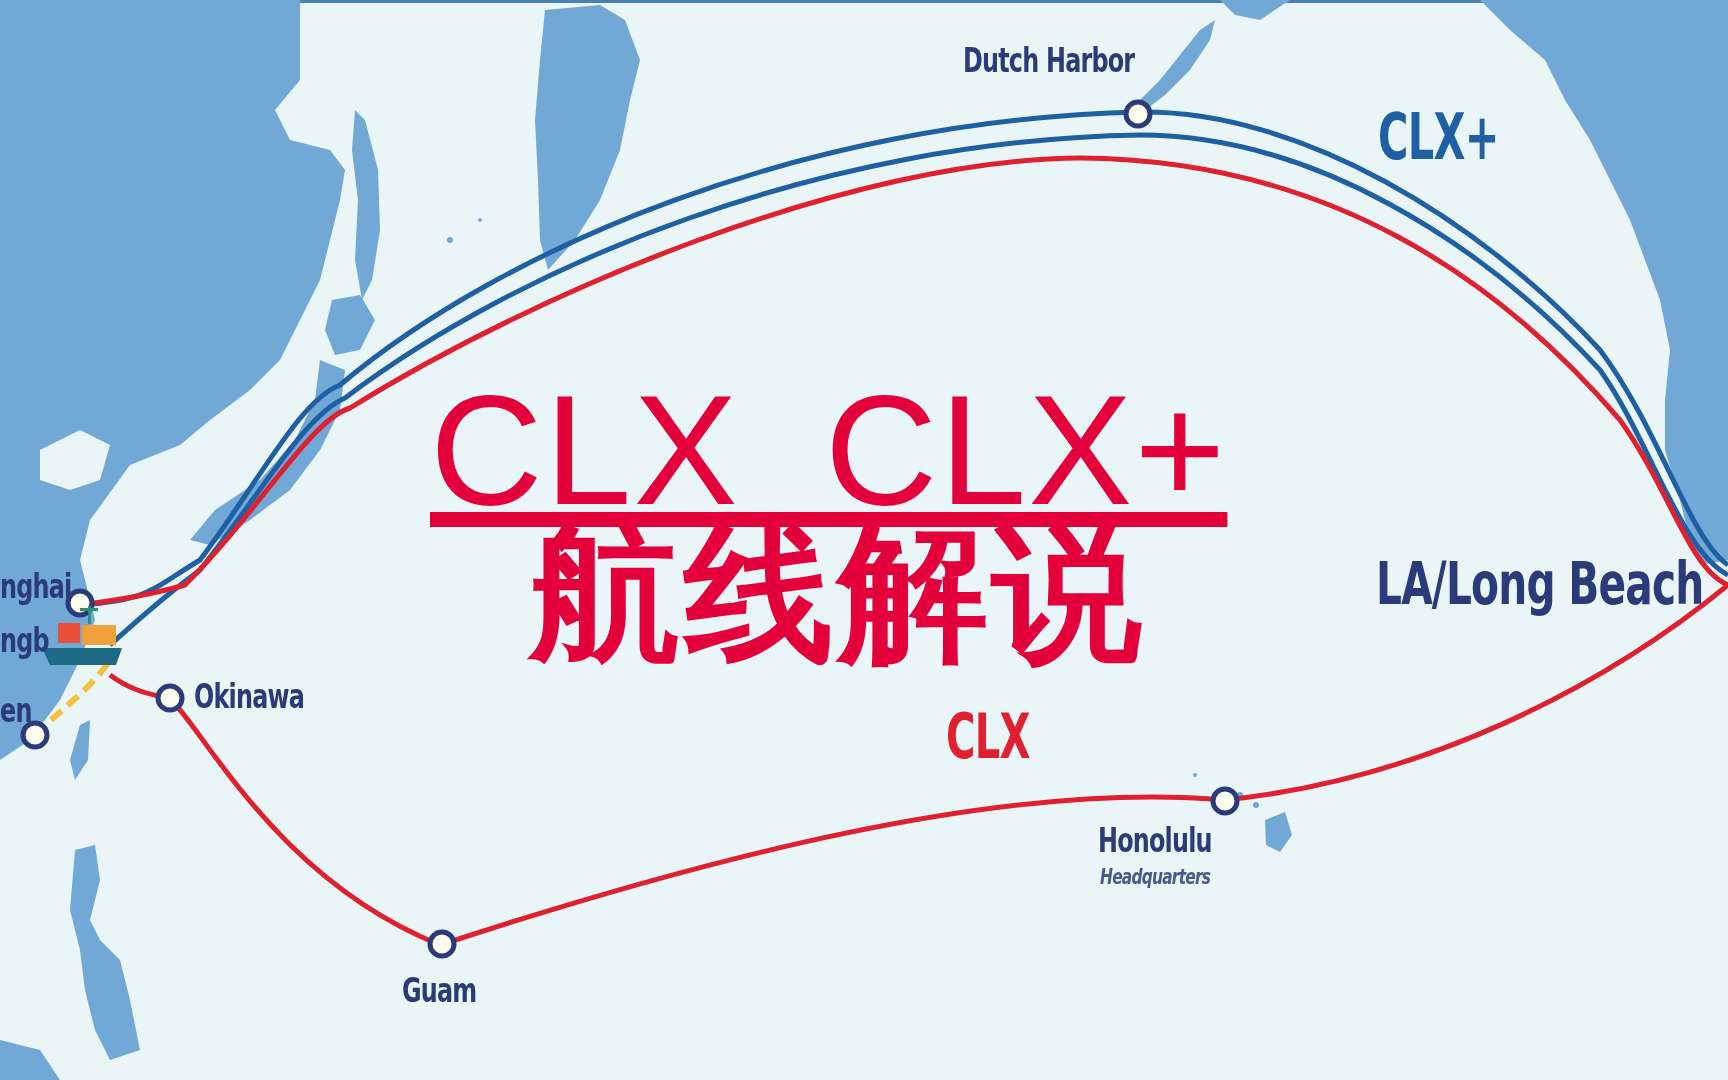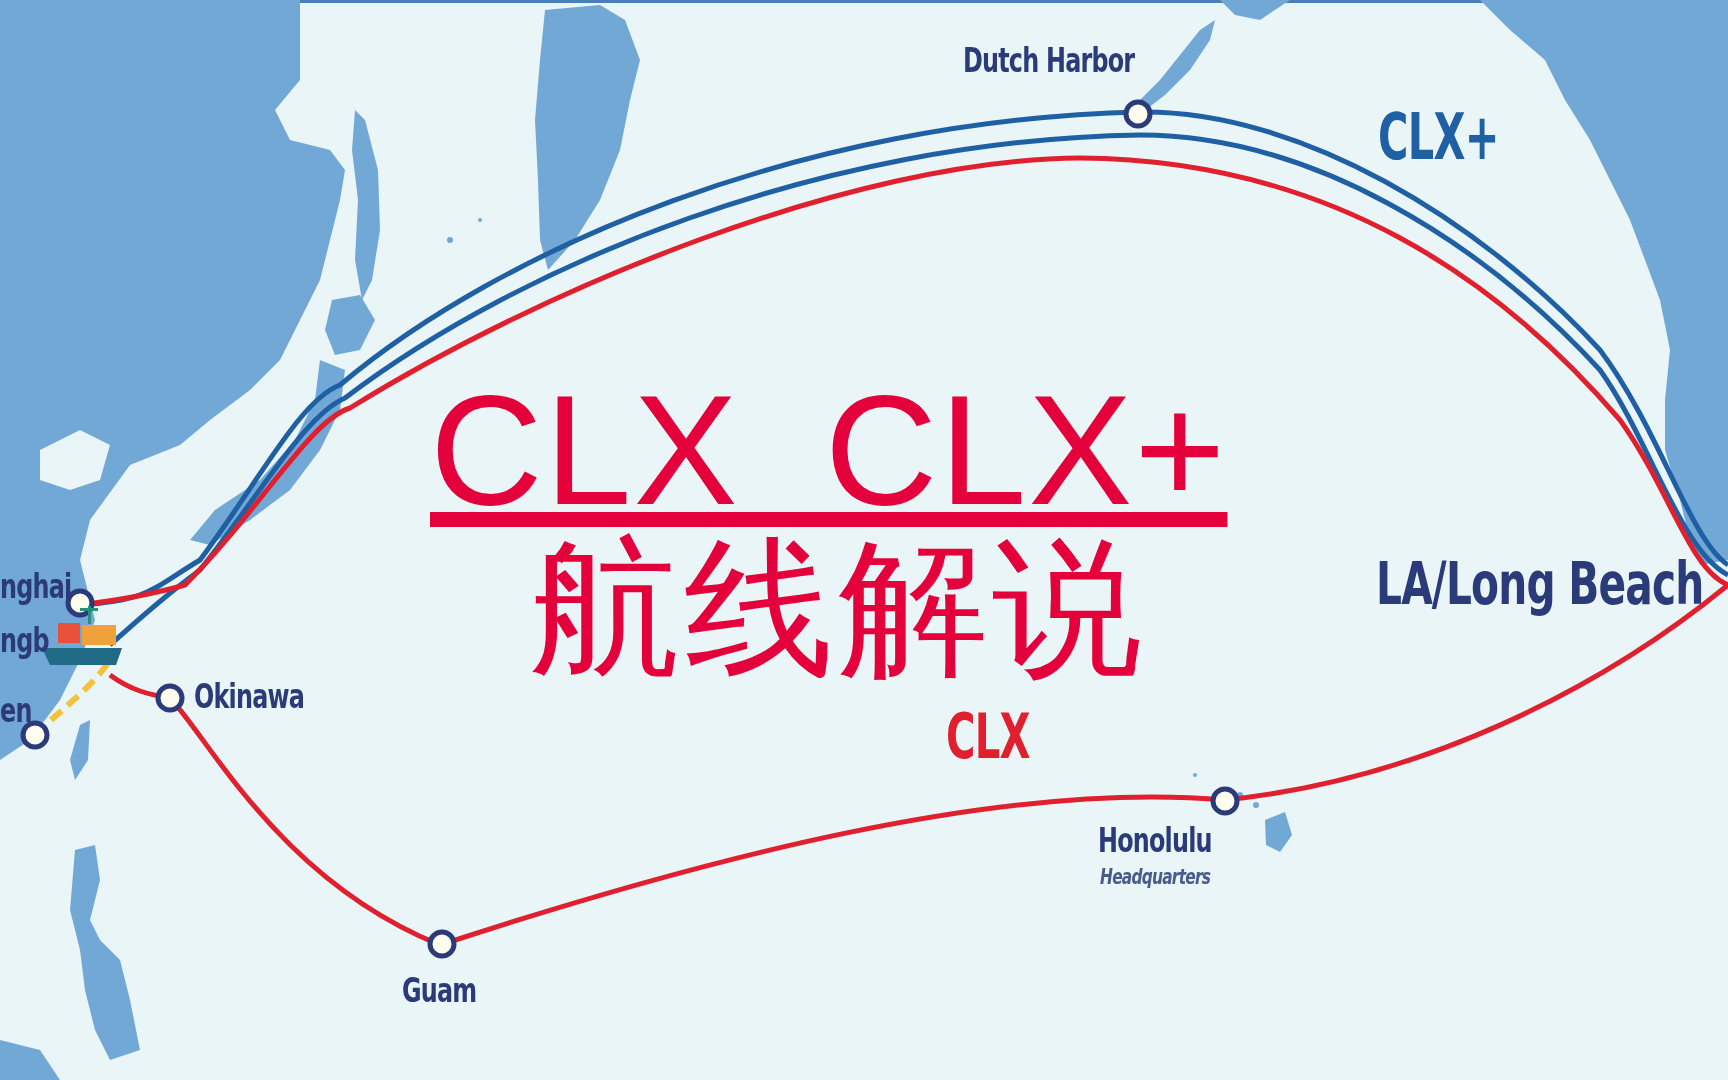--- a/index.html
+++ b/index.html
@@ -7,21 +7,21 @@
          font-family:"Liberation Sans", sans-serif; }
   #map { position:absolute; left:0; top:0; width:1728px; height:1080px; }
   .label { position:absolute; font-family:"DejaVu Sans Condensed","DejaVu Sans", sans-serif; font-weight:bold;
            color:#2b3a78; white-space:nowrap; letter-spacing:-1px; }
   .port-label { font-size:34px; transform:scaleX(0.78); transform-origin:left top; }
   .sub-label { font-size:22px; font-style:italic; color:#4a5a8a; transform:scaleX(0.78); transform-origin:left top; }
   .route-label { font-size:64px; transform:scaleX(0.72); transform-origin:left top; }
   .title { position:absolute; color:#e4003a; font-family:"Liberation Sans", sans-serif; text-align:center;
            white-space:nowrap; }
   .title-line1 { left:430px; top:372px; font-size:156px; line-height:156px; letter-spacing:2px; word-spacing:40px;text-decoration:underline; }
-  .title-line2 { left:530px; top:528px; font-size:150px; line-height:160px; font-weight:normal; letter-spacing:4px; }
+  .title-line2 { left:530px; top:513px; font-size:150px; line-height:160px; font-weight:bold; letter-spacing:4px; }
 </style>
 </head>
 <body>
 
 <svg id="map" viewBox="0 0 1728 1080" xmlns="http://www.w3.org/2000/svg">
   <rect x="0" y="0" width="1728" height="1080" fill="#e9f5f7"></rect>
 
   <rect x="0" y="0" width="1728" height="3" fill="#4a7fb8"></rect>
 
   <path d="M0,0 L300,0 L300,80 L275,110 L290,140 L330,150 L345,170 L340,200 L330,240 L320,280 L300,320 L280,360 L250,390 L210,420 L180,445 L130,465 L90,520 L80,560 L95,620 L80,660 L60,700 L30,740 L0,760 Z" fill="#72a8d6"></path>

